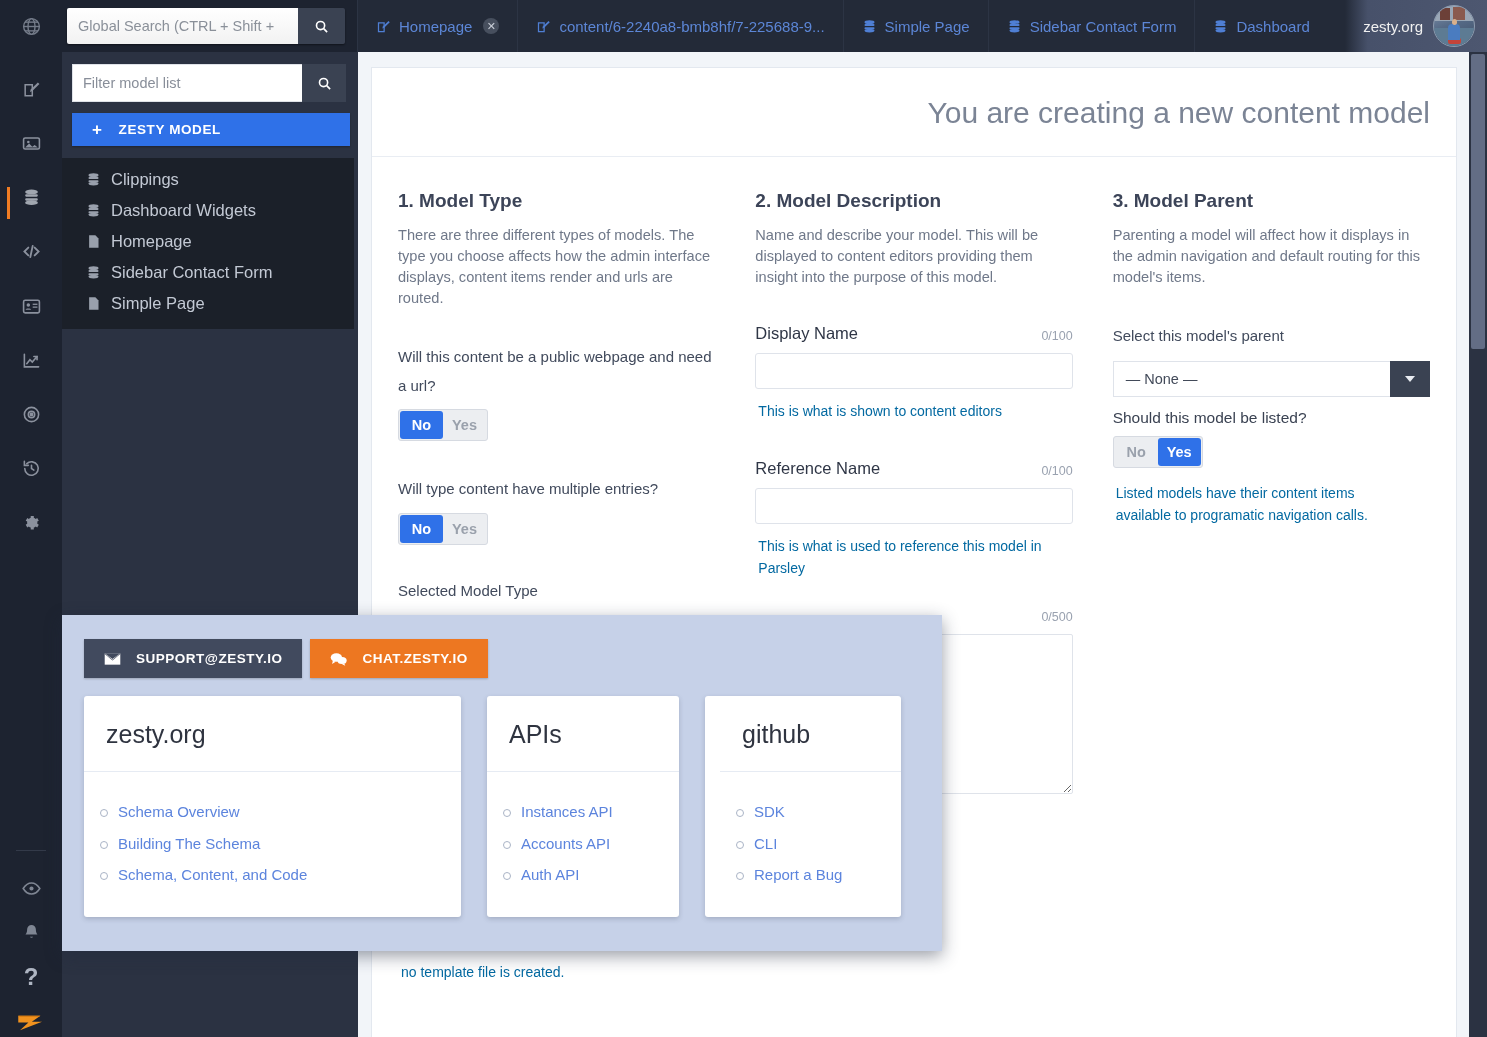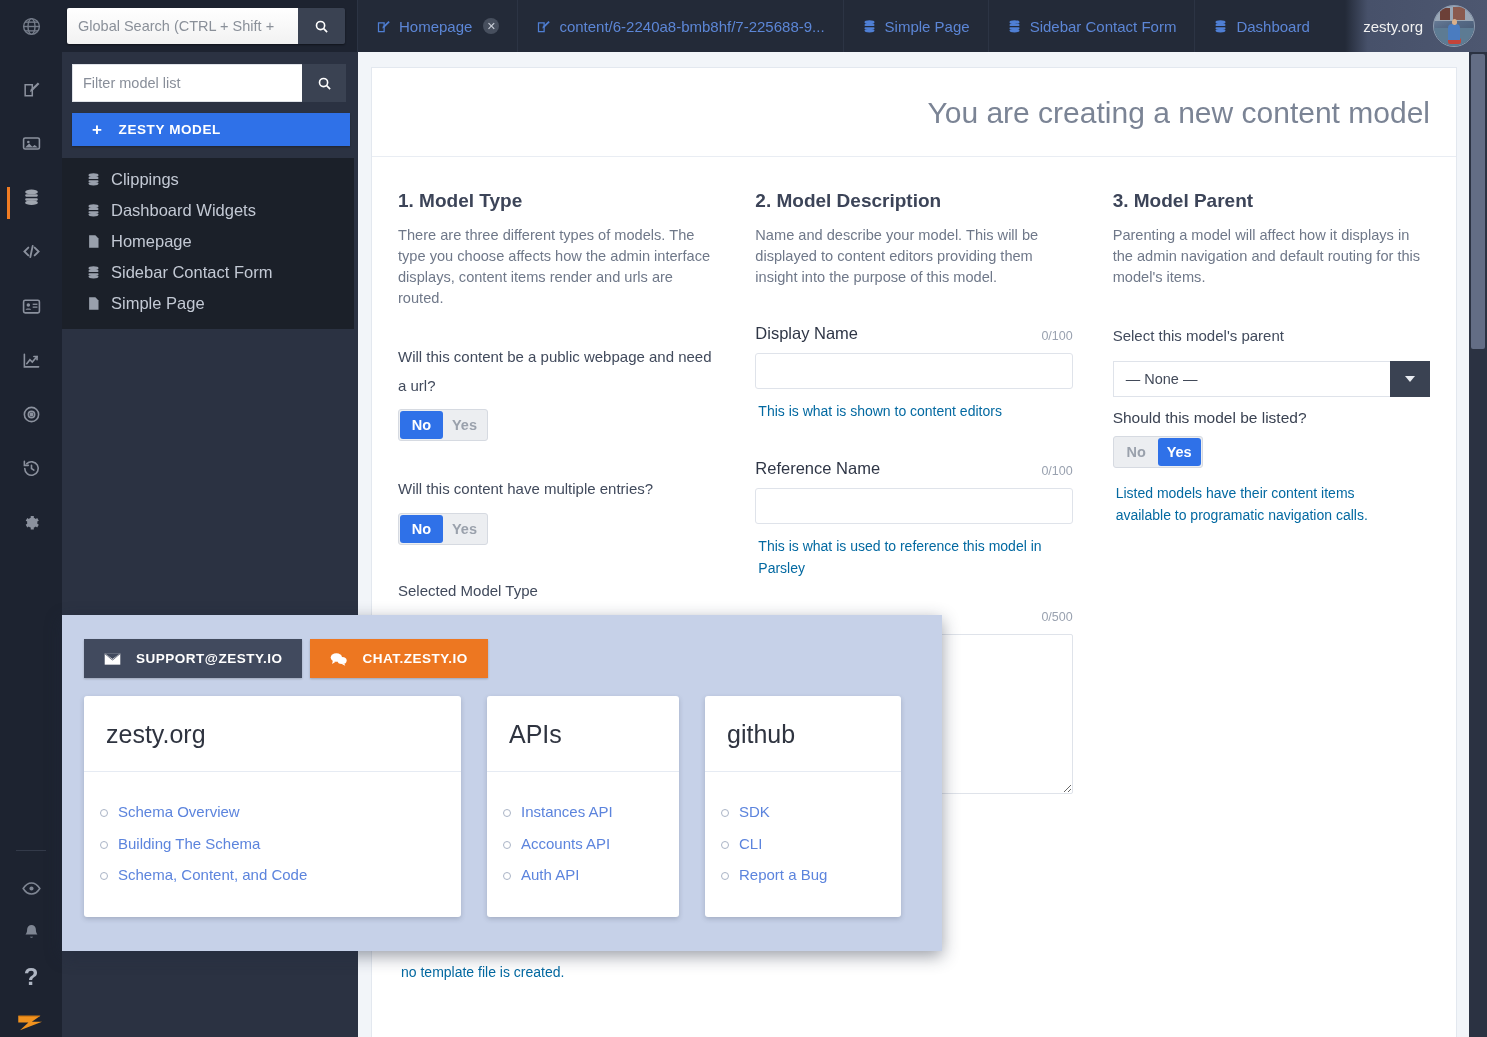--- a/index.html
+++ b/index.html
@@ -270,21 +270,21 @@
   .hcard li {
     position: relative; font-size: 15px; color: #5c84dd;
     line-height: 2.1; cursor: pointer;
   }
   .hcard li::before {
     content: ""; position: absolute; left: -18px; top: 13px;
     width: 6px; height: 6px; border: 1px solid #aab4c6; border-radius: 50%;
   }
   #hcard-0 { width: 377px; }
   #hcard-1 { width: 192px; }
-  #hcard-2 { width: 196px; }
+  #hcard-2 { width: 196px; padding-left: 15px; }
 
   
   #vscroll {
     position: absolute; right: 0; top: 52px; width: 18px; bottom: 0;
     background: #2b3242; z-index: 36;
   }
   #vthumb {
     position: absolute; left: 2px; top: 2px; width: 14px; height: 295px;
     background: #636d85; border-radius: 2px;
   }
@@ -561,21 +561,21 @@
       <div class="col">
         <h3>1. Model Type</h3>
         <div class="intro">There are three different types of models. The type you choose affects how the admin interface displays, content items render and urls are routed.</div>
 
         <div class="q-label">Will this content be a public webpage and need a url?</div>
         <div class="toggle">
           <button class="on">No</button>
           <button>Yes</button>
         </div>
 
-        <div class="q-label">Will this content have multiple entries?</div>
+        <div class="q-label">Will type content have multiple entries?</div>
         <div class="toggle">
           <button class="on">No</button>
           <button>Yes</button>
         </div>
 
         <div class="q-label" style="margin-top:32px">Selected Model Type</div>
         <div class="select-row">
           <div class="select-main"></div>
           <div class="select-arrow">
               <i></i>

